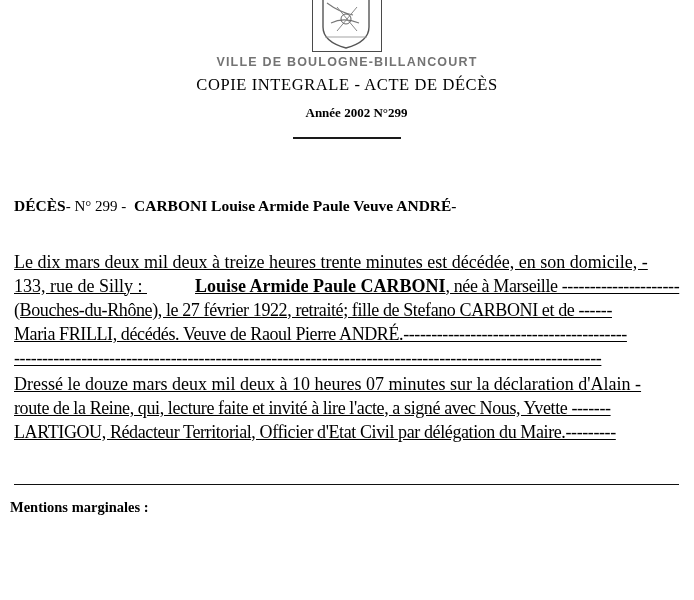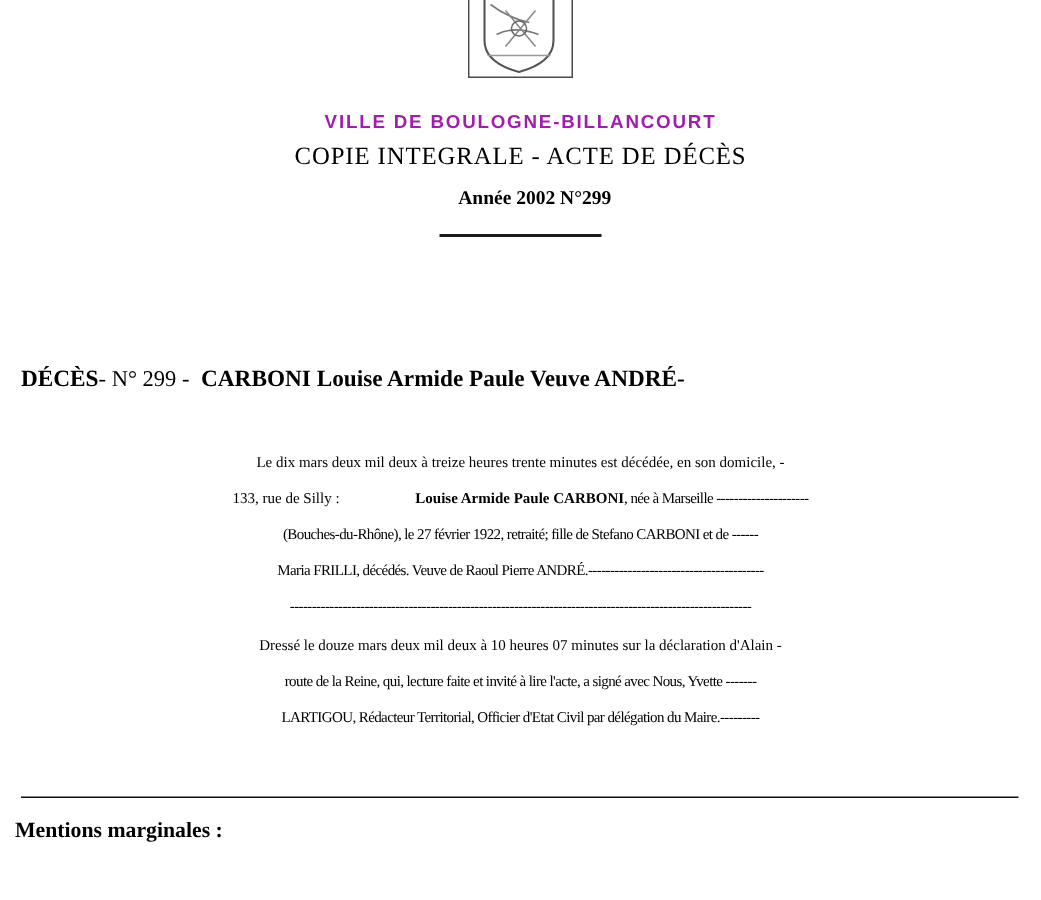--- a/index.html
+++ b/index.html
@@ -32,26 +32,26 @@
     margin: 0 auto;
     border: 1px solid #4a4a4a;
     position: relative;
     overflow: hidden;
     background: #ffffff;
     margin-top: -8px;
   }
   .crest svg { display: block; }
 
   .city-name {
-    margin-top: 22px;
+    margin-top: 3px;
     font-family: "Liberation Sans", sans-serif;
     font-size: 12.5px;
     font-weight: bold;
     letter-spacing: 1.2px;
-    color: #a21caf;
+    color: #737373;
   }
   .doc-title {
     margin-top: 6px;
     font-size: 16.5px;
     font-weight: normal;
     letter-spacing: 0.6px;
   }
   .doc-year {
     margin-top: 10px;
     font-size: 13px;
@@ -63,41 +63,42 @@
     height: 0;
     border-top: 2px solid #1a1a1a;
     margin: 16px auto 0 auto;
   }
 
   
   .content {
     padding: 0 14px 0 14px;
   }
   .subject-line {
-    margin-top: 86px;
+    margin-top: 58px;
     font-size: 15.5px;
     line-height: 1.2;
     white-space: nowrap;
   }
   .subject-line .lbl {
     font-weight: bold;
     font-size: 15.5px;
   }
   .subject-line .num {
     font-size: 15px;
   }
   .subject-line .name {
     font-weight: bold;
     font-size: 15.5px;
   }
 
   .para {
-    font-size: 10px;
+    font-size: 18px;
     line-height: 24px;
-    text-align: center;
+    text-align: left;
+    text-decoration: underline;
   }
   .para.first { margin-top: 34px; }
   .para.second { margin-top: 2px; }
 
   .para b { font-weight: bold; margin-left: 48px; }
 
   .fill { letter-spacing: -0.4px; }
 
   .bottom-rule {
     margin-top: 40px;

